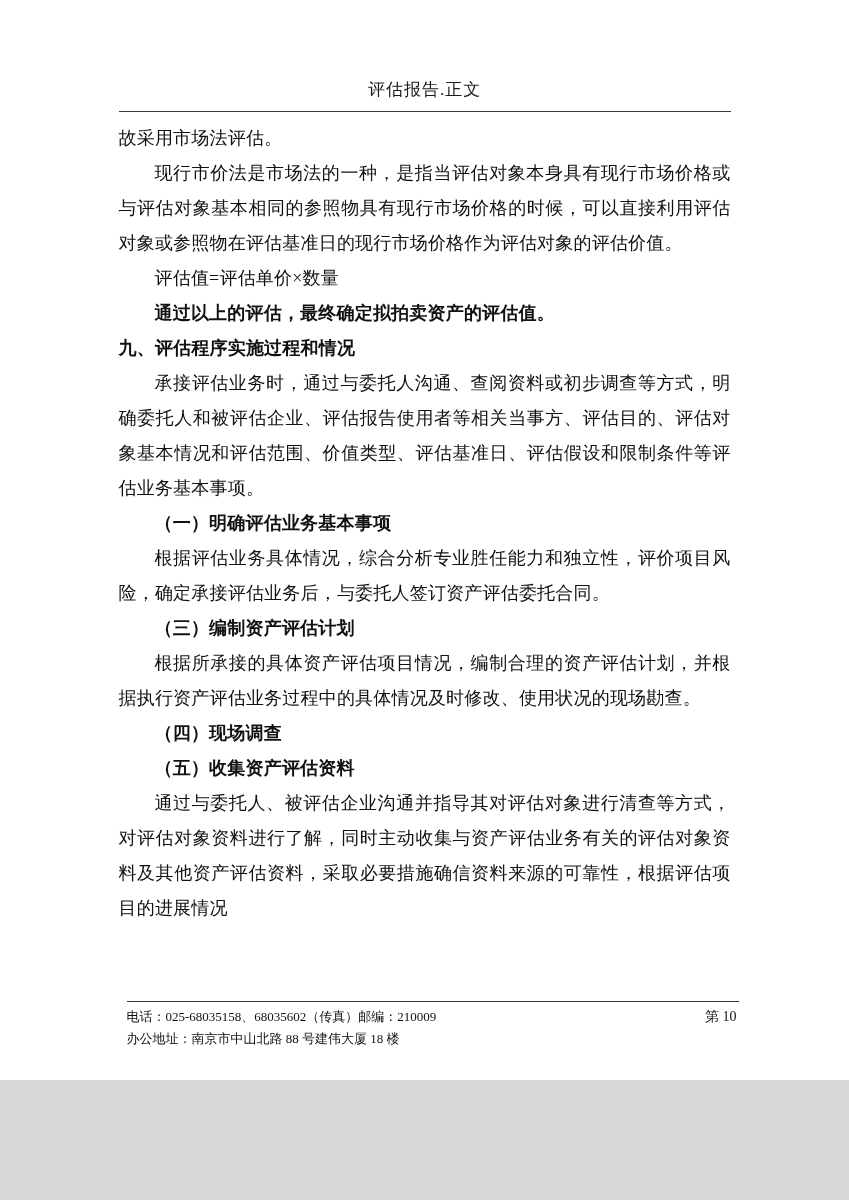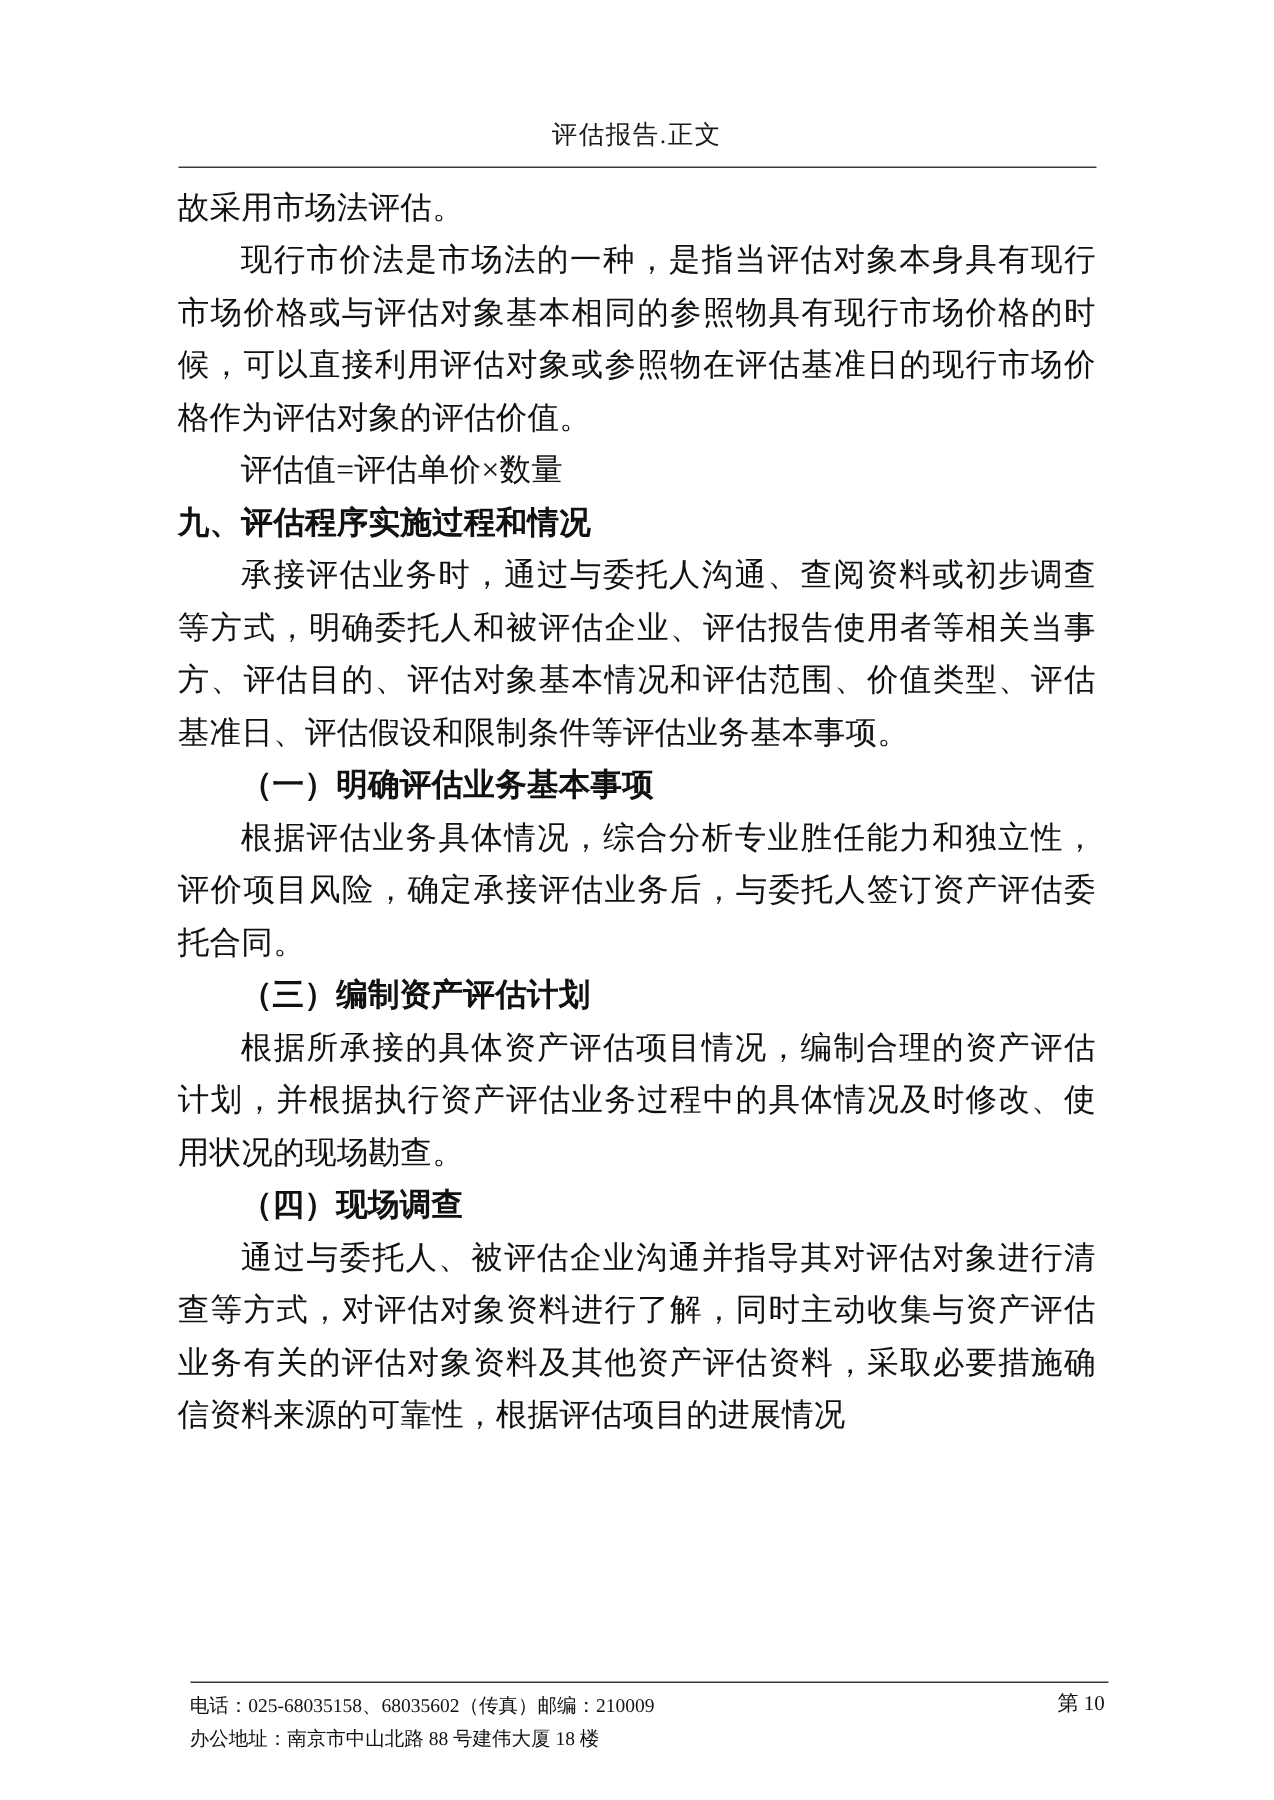--- a/index.html
+++ b/index.html
@@ -5,21 +5,21 @@
   html, body {
     margin: 0;
     padding: 0;
     background: #d8d8d8;
   }
   body {
     font-family: "Liberation Serif", "DejaVu Serif", serif;
   }
   .page {
     width: 849px;
-    height: 1200px;
+    height: 1080px;
     background: #ffffff;
     position: relative;
     box-sizing: border-box;
     overflow: hidden;
     margin: 0 auto;
   }
   .doc-title {
     text-align: center;
     font-size: 17px;
     color: #1a1a1a;
@@ -33,21 +33,21 @@
     margin: 10px auto 0 auto;
     border-top: 1px solid #3a3a3a;
   }
   .content {
     width: 612px;
     margin: 0 auto;
     padding-top: 9px;
   }
   p {
     margin: 0;
-    font-size: 21px;
+    font-size: 18px;
     line-height: 35px;
     color: #111;
     text-align: justify;
     text-justify: inter-ideograph;
     letter-spacing: 0.2px;
   }
   p.indent { text-indent: 2em; }
   p.bold { font-weight: bold; }
   .footer {
     position: absolute;
@@ -83,27 +83,29 @@
 
 <div class="page">
 
   <div class="doc-title">评估报告.正文</div>
   <div class="header-rule"></div>
 
   <div class="content">
     <p>故采用市场法评估。</p>
     <p class="indent">现行市价法是市场法的一种，是指当评估对象本身具有现行市场价格或与评估对象基本相同的参照物具有现行市场价格的时候，可以直接利用评估对象或参照物在评估基准日的现行市场价格作为评估对象的评估价值。</p>
     <p class="indent">评估值=评估单价×数量</p>
+    <p class="indent bold">通过以上的评估，最终确定拟拍卖资产的评估值。</p>
     <p class="bold">九、评估程序实施过程和情况</p>
     <p class="indent">承接评估业务时，通过与委托人沟通、查阅资料或初步调查等方式，明确委托人和被评估企业、评估报告使用者等相关当事方、评估目的、评估对象基本情况和评估范围、价值类型、评估基准日、评估假设和限制条件等评估业务基本事项。</p>
     <p class="indent bold">（一）明确评估业务基本事项</p>
     <p class="indent">根据评估业务具体情况，综合分析专业胜任能力和独立性，评价项目风险，确定承接评估业务后，与委托人签订资产评估委托合同。</p>
     <p class="indent bold">（三）编制资产评估计划</p>
     <p class="indent">根据所承接的具体资产评估项目情况，编制合理的资产评估计划，并根据执行资产评估业务过程中的具体情况及时修改、使用状况的现场勘查。</p>
     <p class="indent bold">（四）现场调查</p>
+    <p class="indent bold">（五）收集资产评估资料</p>
     <p class="indent">通过与委托人、被评估企业沟通并指导其对评估对象进行清查等方式，对评估对象资料进行了解，同时主动收集与资产评估业务有关的评估对象资料及其他资产评估资料，采取必要措施确信资料来源的可靠性，根据评估项目的进展情况</p>
   </div>
 
   <div class="footer">
     <div class="footer-rule"></div>
     <div class="footer-row">
       <div class="footer-left">
         <div>电话：025-68035158、68035602（传真）邮编：210009</div>
         <div>办公地址：南京市中山北路 88 号建伟大厦 18 楼</div>
       </div>

